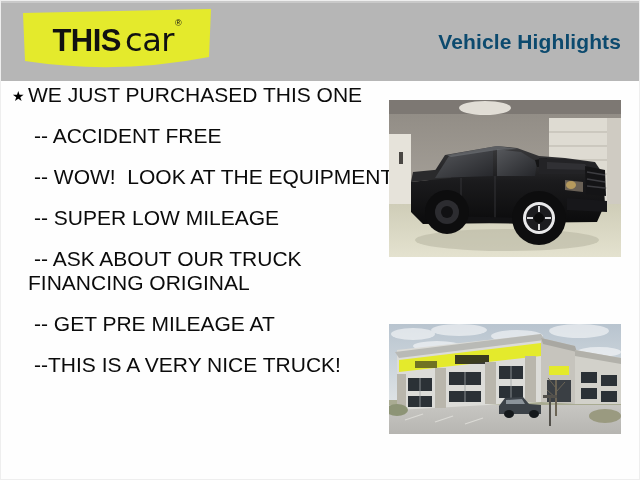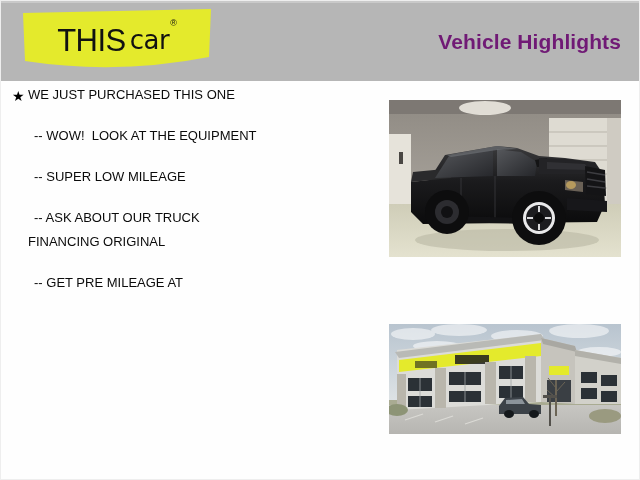--- a/index.html
+++ b/index.html
@@ -62,30 +62,30 @@
     height: 66px;
     display: flex;
     align-items: center;
     justify-content: center;
     padding-bottom: 4px;
     box-sizing: border-box;
   }
 
   .logo-this {
     font-family: "Liberation Sans", sans-serif;
-    font-weight: normal;
+    font-weight: bold;
     font-size: 31px;
     letter-spacing: -0.5px;
     color: #111111;
     line-height: 1;
   }
   .logo-car {
     font-family: "DejaVu Sans", sans-serif;
     font-weight: normal;
-    font-size: 26px;
+    font-size: 32px;
     letter-spacing: -0.5px;
     color: #111111;
     line-height: 1;
     margin-left: 4px;
   }
   .logo-reg {
     font-family: "Liberation Sans", sans-serif;
     font-size: 9px;
     color: #111111;
     align-self: flex-start;
@@ -93,21 +93,21 @@
     margin-left: 1px;
   }
 
   #header-title {
     position: absolute;
     right: 20px;
     top: 27px;
     font-family: "Liberation Sans", sans-serif;
     font-weight: bold;
     font-size: 21px;
-    color: #701a75;
+    color: #0c4a6e;
     letter-spacing: 0.1px;
     white-space: nowrap;
   }
 
   
   #highlights {
     position: absolute;
     left: 0;
     top: 82px;
     width: 375px;
@@ -129,21 +129,21 @@
     line-height: 24px;
     color: #000000;
   }
 
   .hl-lines {
     margin-left: 17px;
   }
 
   .hl-line {
     font-family: "Liberation Sans", sans-serif;
-    font-size: 13px;
+    font-size: 21px;
     line-height: 24px;
     color: #0b0b0b;
     white-space: pre;
   }
   .hl-line.indent { padding-left: 6px; }
 
   
   .photo {
     position: absolute;
     overflow: hidden;
@@ -188,37 +188,47 @@
 
   <div id="highlights">
       <div class="hl-block first">
         <span class="hl-bullet">★</span>
         <div class="hl-lines">
           <div class="hl-line">WE JUST PURCHASED THIS ONE</div>
         </div>
       </div>
       <div class="hl-block">
         <div class="hl-lines">
+          <div class="hl-line indent">-- ACCIDENT FREE</div>
+        </div>
+      </div>
+      <div class="hl-block">
+        <div class="hl-lines">
           <div class="hl-line indent">-- WOW!  LOOK AT THE EQUIPMENT</div>
         </div>
       </div>
       <div class="hl-block">
         <div class="hl-lines">
           <div class="hl-line indent">-- SUPER LOW MILEAGE</div>
         </div>
       </div>
       <div class="hl-block">
         <div class="hl-lines">
           <div class="hl-line indent">-- ASK ABOUT OUR TRUCK</div>
           <div class="hl-line">FINANCING ORIGINAL</div>
         </div>
       </div>
       <div class="hl-block">
         <div class="hl-lines">
           <div class="hl-line indent">-- GET PRE MILEAGE AT</div>
+        </div>
+      </div>
+      <div class="hl-block">
+        <div class="hl-lines">
+          <div class="hl-line indent">--THIS IS A VERY NICE TRUCK!</div>
         </div>
       </div>
     </div>
 
   <div id="photo-vehicle" class="photo">
     <svg viewBox="0 0 232 157" preserveAspectRatio="none">
       <defs>
         <linearGradient id="wallg" x1="0" y1="0" x2="0" y2="1">
           <stop offset="0" stop-color="#8f8a83"></stop>
           <stop offset="1" stop-color="#a9a49c"></stop>

